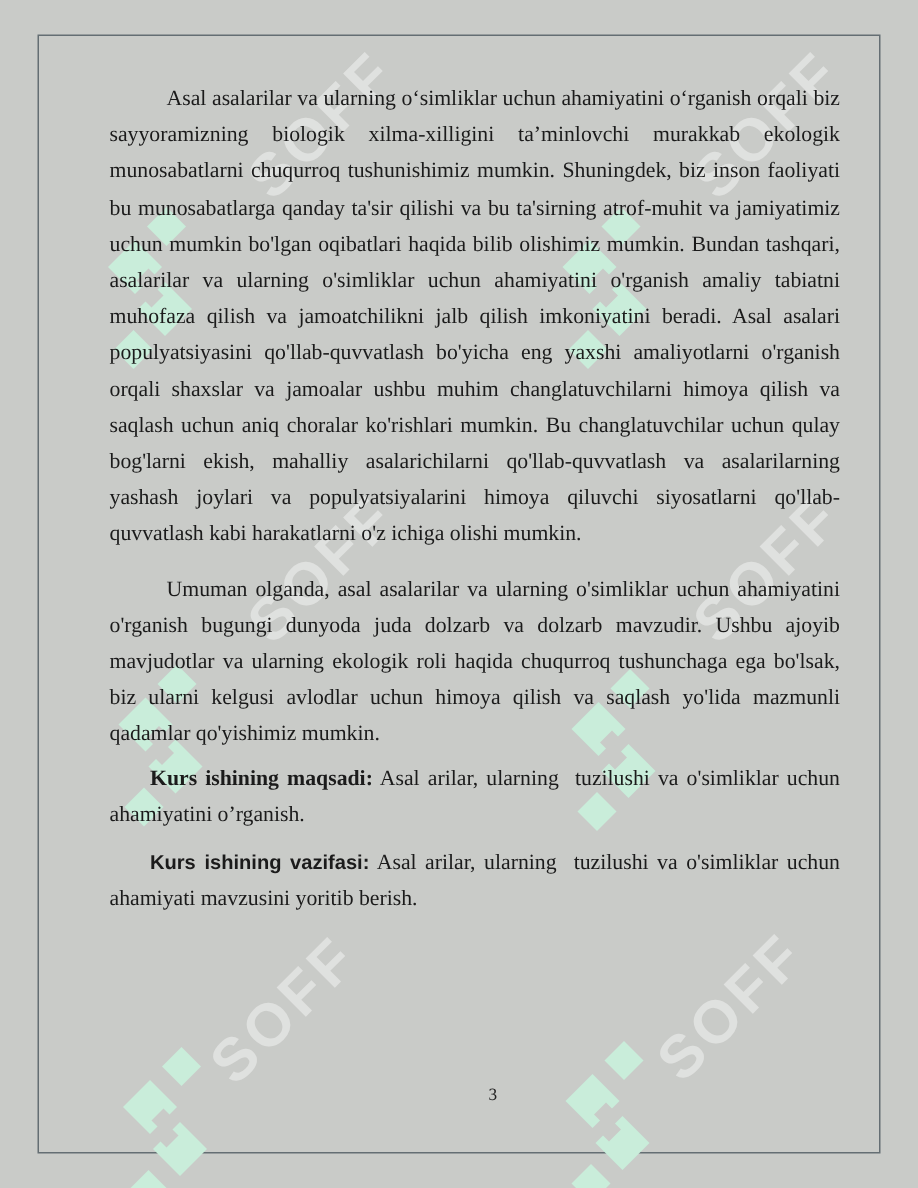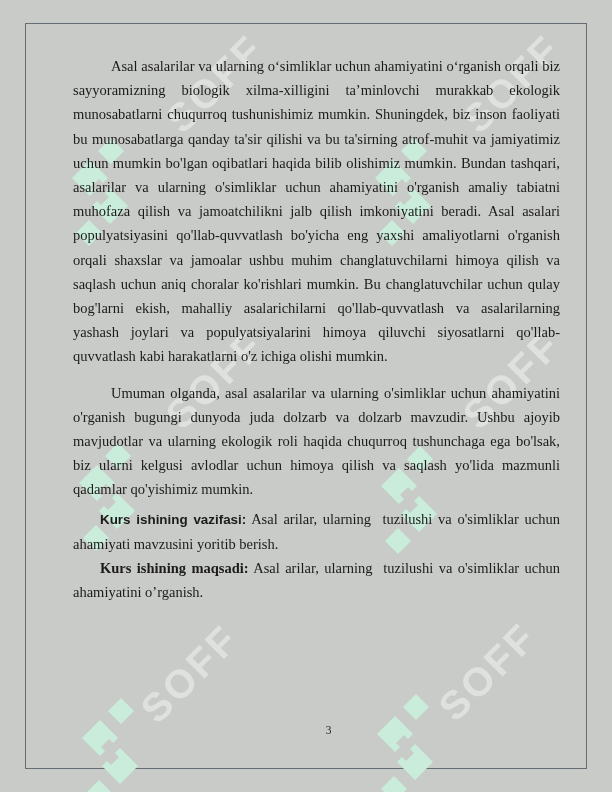--- a/index.html
+++ b/index.html
@@ -109,17 +109,17 @@
 <span class="wm-text" style="left:215px;top:84px">SOFF</span>
 <span class="wm-text" style="left:512px;top:84px">SOFF</span>
 <span class="wm-text" style="left:215px;top:380px">SOFF</span>
 <span class="wm-text" style="left:512px;top:380px">SOFF</span>
 <span class="wm-text" style="left:190px;top:674px">SOFF</span>
 <span class="wm-text" style="left:488px;top:672px">SOFF</span>
 
 <div class="content">
   <p id="para-1" class="p-body">Asal asalarilar va ularning o‘simliklar uchun ahamiyatini o‘rganish orqali biz sayyoramizning biologik xilma-xilligini ta’minlovchi murakkab ekologik munosabatlarni chuqurroq tushunishimiz mumkin. Shuningdek, biz inson faoliyati bu munosabatlarga qanday ta'sir qilishi va bu ta'sirning atrof-muhit va jamiyatimiz uchun mumkin bo'lgan oqibatlari haqida bilib olishimiz mumkin. Bundan tashqari, asalarilar va ularning o'simliklar uchun ahamiyatini o'rganish amaliy tabiatni muhofaza qilish va jamoatchilikni jalb qilish imkoniyatini beradi. Asal asalari populyatsiyasini qo'llab-quvvatlash bo'yicha eng yaxshi amaliyotlarni o'rganish orqali shaxslar va jamoalar ushbu muhim changlatuvchilarni himoya qilish va saqlash uchun aniq choralar ko'rishlari mumkin. Bu changlatuvchilar uchun qulay bog'larni ekish, mahalliy asalarichilarni qo'llab-quvvatlash va asalarilarning yashash joylari va populyatsiyalarini himoya qiluvchi siyosatlarni qo'llab-quvvatlash kabi harakatlarni o'z ichiga olishi mumkin.</p>
   <p id="para-2" class="p-body">Umuman olganda, asal asalarilar va ularning o'simliklar uchun ahamiyatini o'rganish bugungi dunyoda juda dolzarb va dolzarb mavzudir. Ushbu ajoyib mavjudotlar va ularning ekologik roli haqida chuqurroq tushunchaga ega bo'lsak, biz ularni kelgusi avlodlar uchun himoya qilish va saqlash yo'lida mazmunli qadamlar qo'yishimiz mumkin.</p>
+  <p id="para-3" class="p-head"><span class="lead-serif">Kurs ishining maqsadi:</span><span> Asal arilar, ularning&nbsp; tuzilushi va o'simliklar uchun ahamiyatini o’rganish.</span></p>
   <p id="para-4" class="p-head"><span class="lead-sans">Kurs ishining vazifasi:</span><span> Asal arilar, ularning&nbsp; tuzilushi va o'simliklar uchun ahamiyati mavzusini yoritib berish.</span></p>
-  <p id="para-3" class="p-head"><span class="lead-serif">Kurs ishining maqsadi:</span><span> Asal arilar, ularning&nbsp; tuzilushi va o'simliklar uchun ahamiyatini o’rganish.</span></p>
 </div>
 
 <div class="page-number">3</div>
 
 </body></html>

